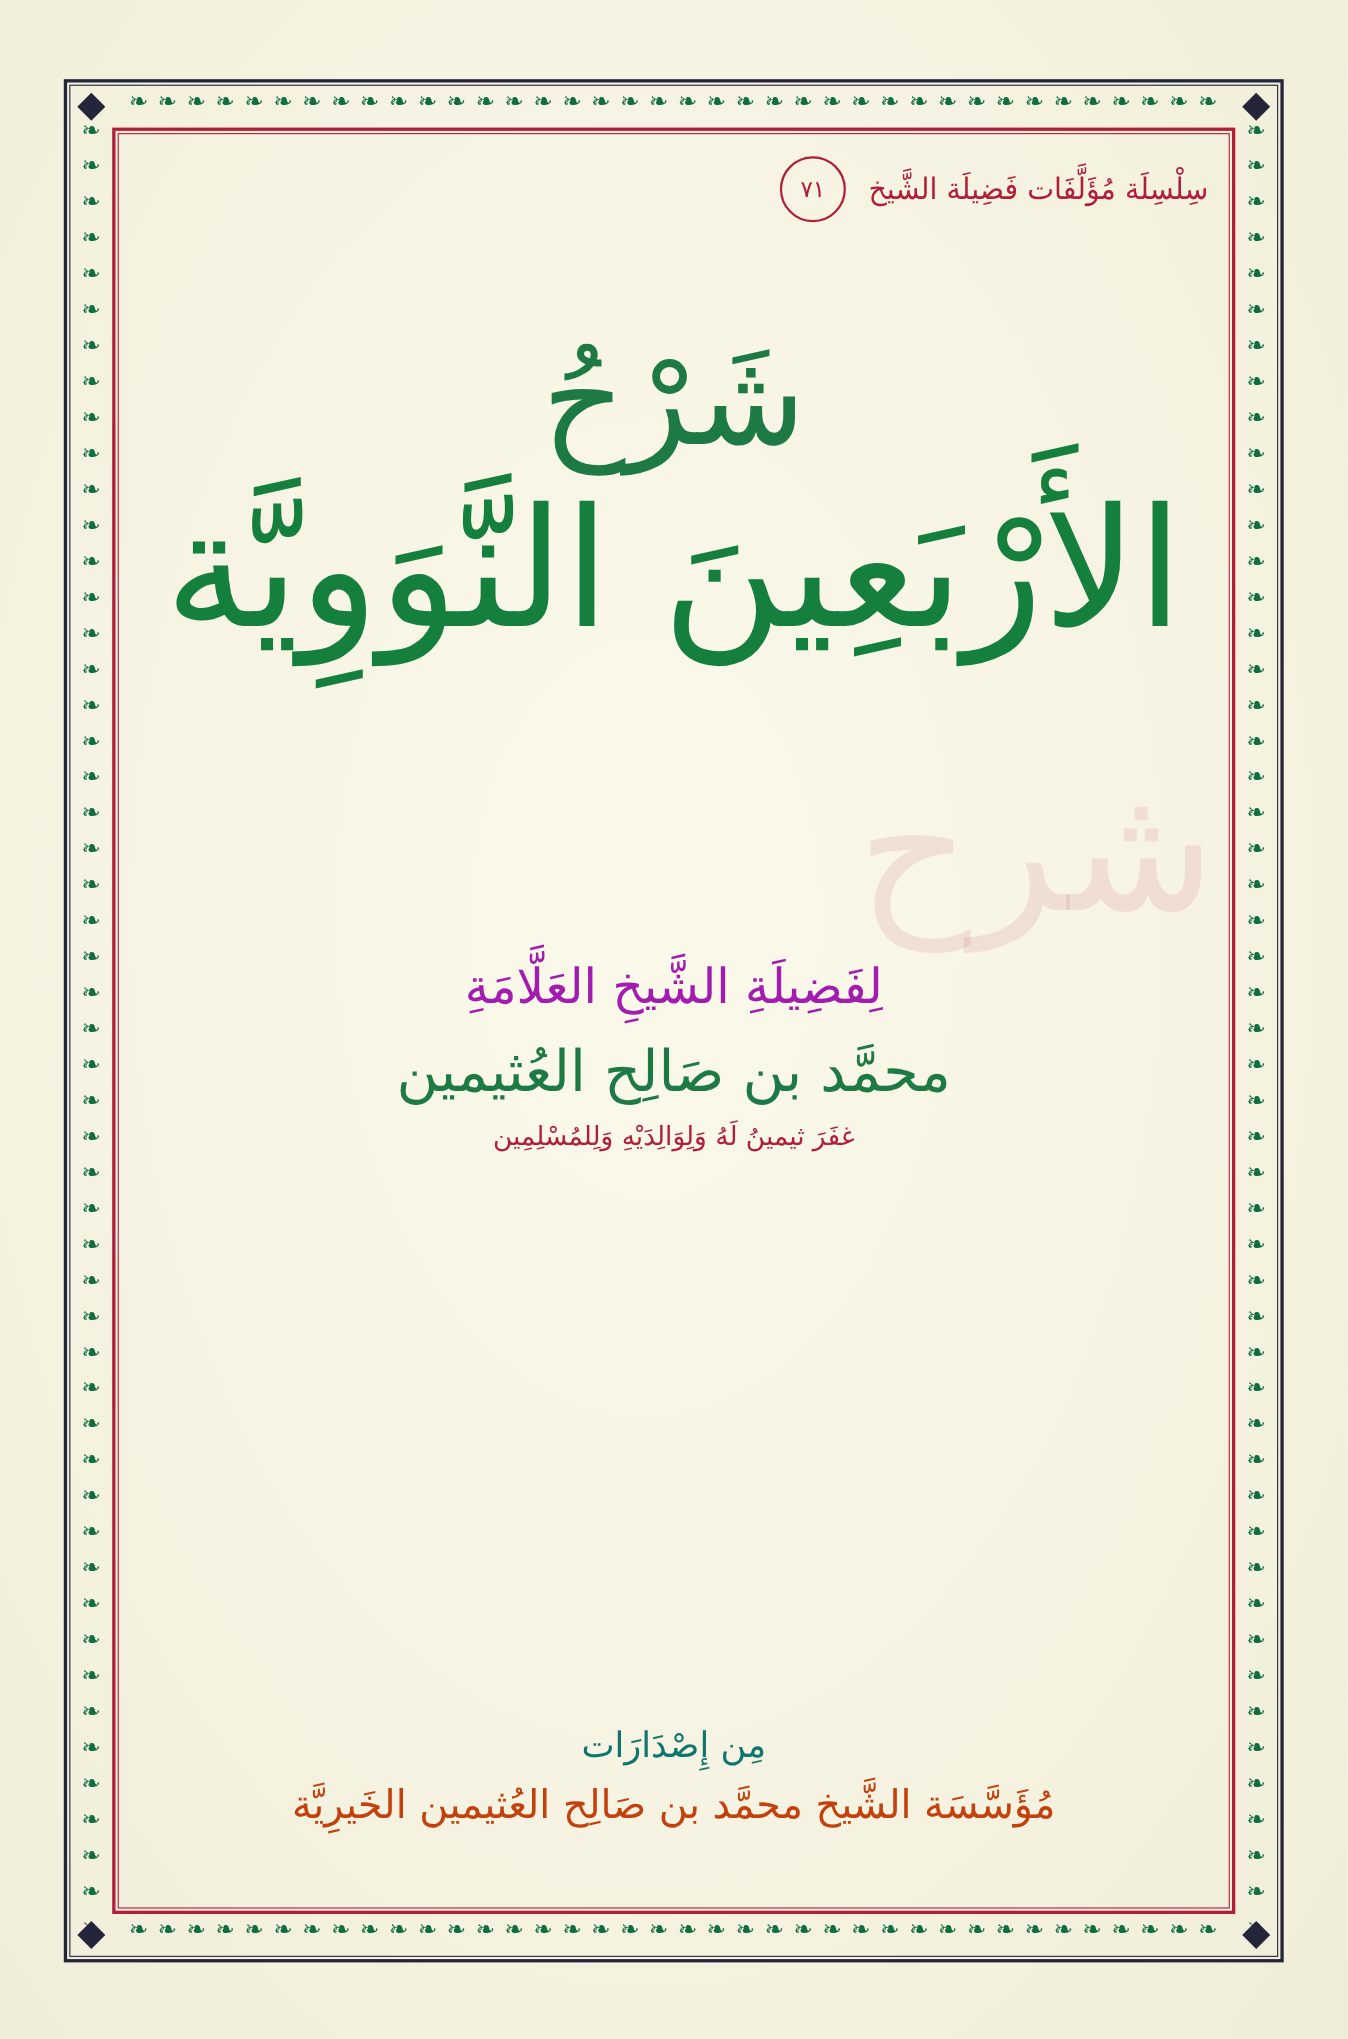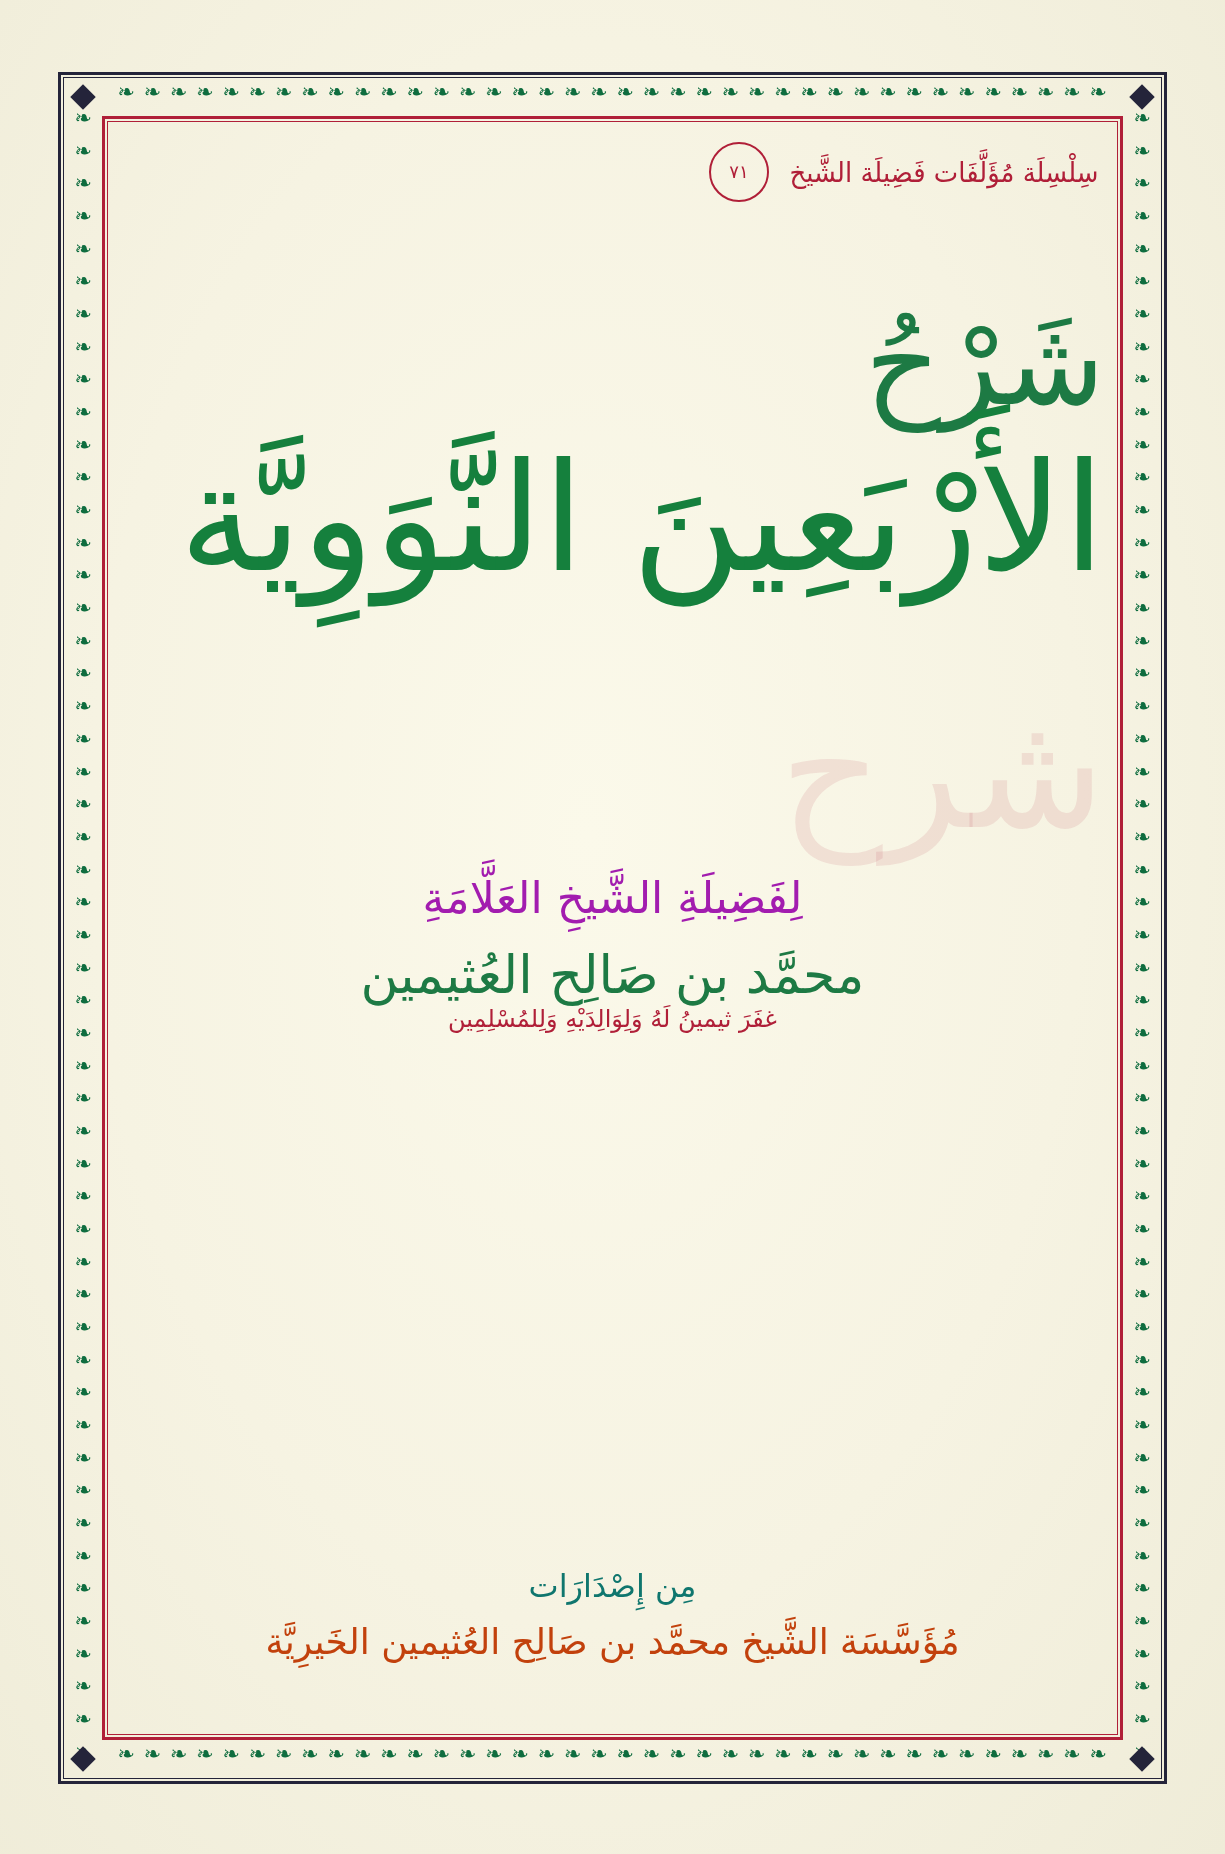--- a/index.html
+++ b/index.html
@@ -138,32 +138,32 @@
     font-size: 27px;
     letter-spacing: 0px;
     white-space: nowrap;
     transform: scaleX(0.96);
   }
   .series-number {
     width: 56px; height: 56px;
     border: 2px solid #b01f38;
     border-radius: 50%;
     color: #b01f38;
-    font-size: 18px;
+    font-size: 21px;
     display: flex;
     align-items: center;
     justify-content: center;
     line-height: 1;
   }
 
   .title-block {
     position: absolute;
     top: 170px;
     left: 0; right: 0;
-    text-align: right;
+    text-align: center;
   }
   .title-main {
     color: #1d7a44;
     font-size: 118px;
     line-height: 1.05;
     margin: 0 0 6px 0;
     font-weight: normal;
   }
   .title-sub {
     color: #15803d;
@@ -193,21 +193,21 @@
     text-align: center;
   }
   .author-pre {
     color: #a21caf;
     font-size: 44px;
     margin-bottom: 22px;
   }
   .author-name {
     color: #1d7a44;
     font-size: 52px;
-    margin-bottom: 0;
+    margin-bottom: 14px;
   }
   .author-dua {
     color: #b01f38;
     font-size: 24px;
   }
 
   .publisher-block {
     position: absolute;
     bottom: 60px;
     left: 0; right: 0;

